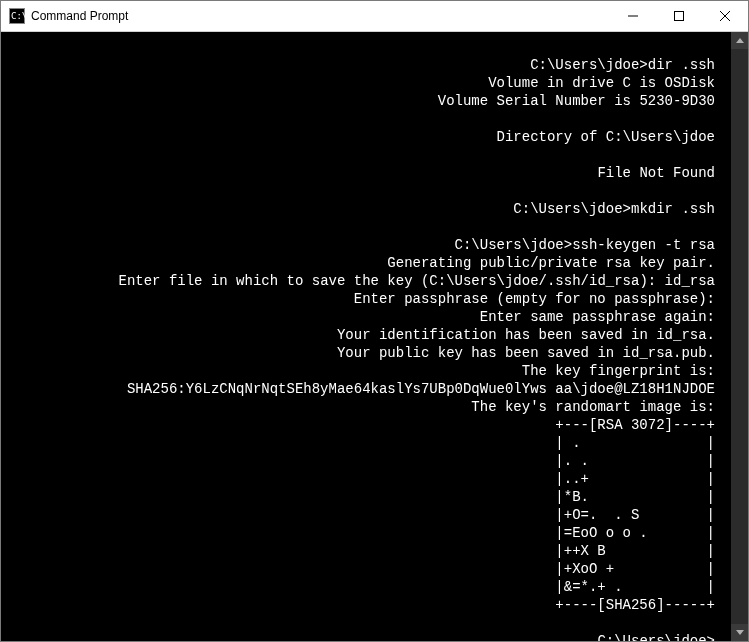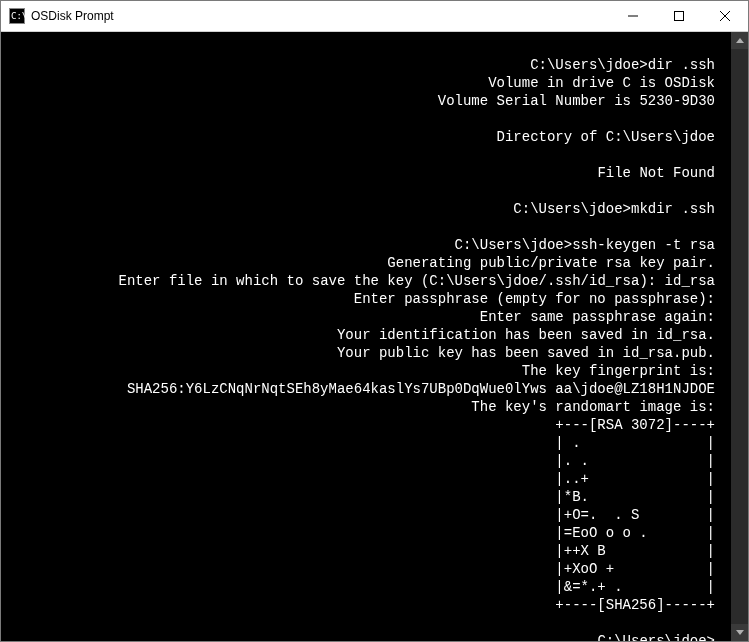--- a/index.html
+++ b/index.html
@@ -103,21 +103,21 @@
 
 <div class="window">
   <div class="titlebar">
     <span class="icon">
       <svg viewBox="0 0 16 16">
         <rect x="0" y="0" width="16" height="16" fill="#000"></rect>
         <rect x="0.5" y="0.5" width="15" height="15" fill="none" stroke="#888" stroke-width="1"></rect>
         <text x="2" y="11" font-size="9" font-family="Consolas,monospace" fill="#fff">C:\</text>
       </svg>
     </span>
-    <span class="title">OSDisk Prompt</span>
+    <span class="title">Command Prompt</span>
     <span class="spacer"></span>
     <div class="title-btn">
       <svg viewBox="0 0 10 10">
           <line x1="0" y1="5" x2="10" y2="5" stroke="#000" stroke-width="1"></line>
         </svg>
     </div>
     <div class="title-btn">
       <svg viewBox="0 0 10 10">
           <rect x="0.5" y="0.5" width="9" height="9" fill="none" stroke="#000" stroke-width="1"></rect>
         </svg>

